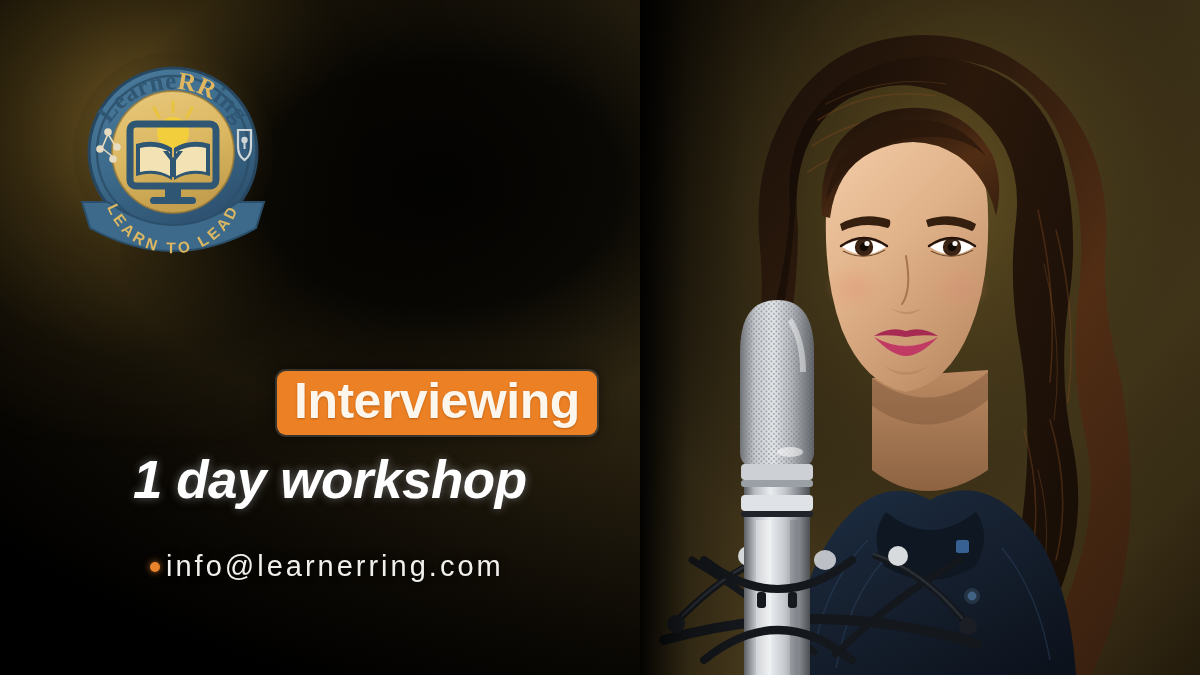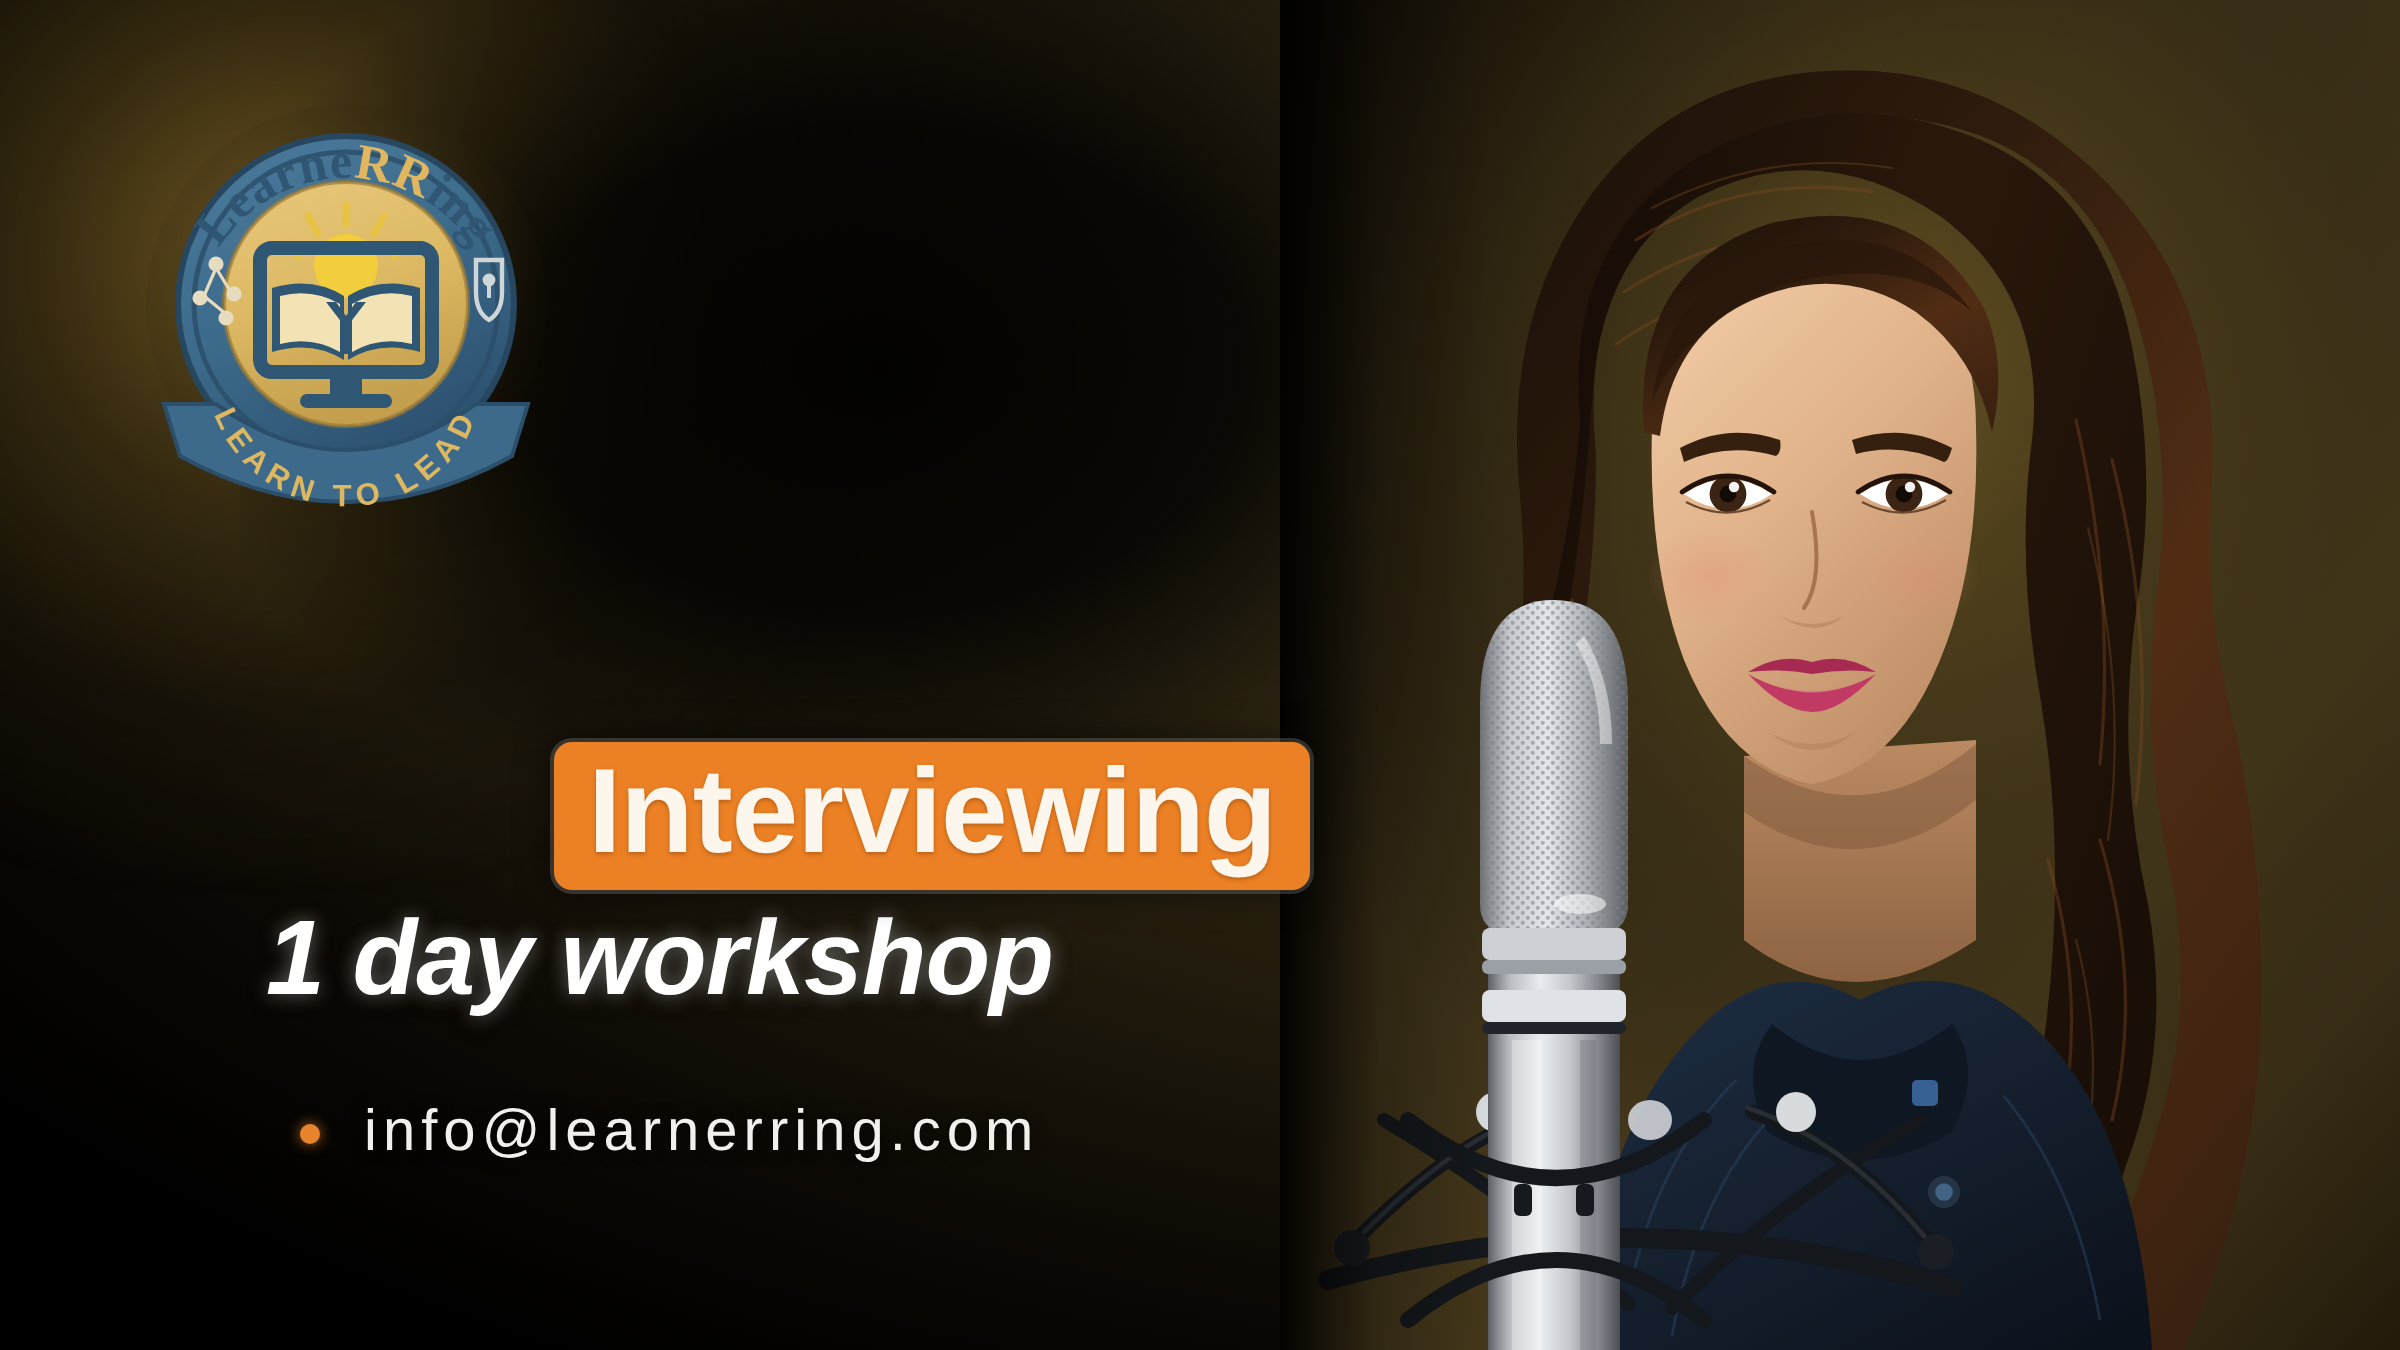--- a/index.html
+++ b/index.html
@@ -76,21 +76,21 @@
     position:absolute;left:277px;top:371px;
     background:#ec8024;
     border-radius:9px;
     padding:5px 17px 9px 17px;
     box-shadow:0 0 0 2px rgba(255,255,255,.16), 0 0 18px rgba(0,0,0,.65);
     z-index:7;
   }
   .badge-text{
     font-family:"Liberation Sans", sans-serif;
     font-weight:700;
-    font-size:60px;
+    font-size:50px;
     line-height:1;
     letter-spacing:-0.5px;
     color:#fdf6ec;
     text-shadow:0 1px 2px rgba(120,55,5,.45);
     white-space:nowrap;
     display:block;
   }
 
   .subtitle{
     position:absolute;left:133px;top:452px;
@@ -101,21 +101,21 @@
     letter-spacing:-0.5px;
     color:#ffffff;
     text-shadow:0 0 10px rgba(255,255,255,.38), 0 2px 10px rgba(0,0,0,.6);
     white-space:nowrap;
     z-index:6;
     font-style:italic;
   }
 
   .contact{
     position:absolute;left:150px;top:550px;
-    display:flex;align-items:center;gap:22px;
+    display:flex;align-items:center;gap:6px;
     z-index:6;
   }
   .contact-dot{
     width:10px;height:10px;border-radius:50%;
     background:#e8842c;
     box-shadow:0 0 7px rgba(232,132,44,.75);
     flex:0 0 auto;
   }
   .contact-email{
     font-family:"Liberation Sans", sans-serif;

